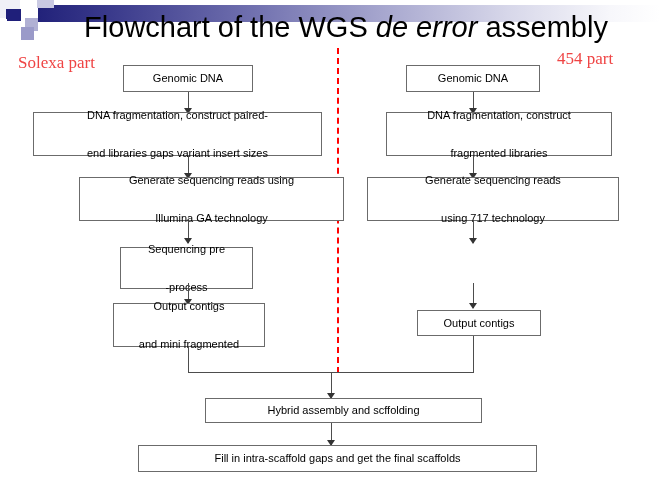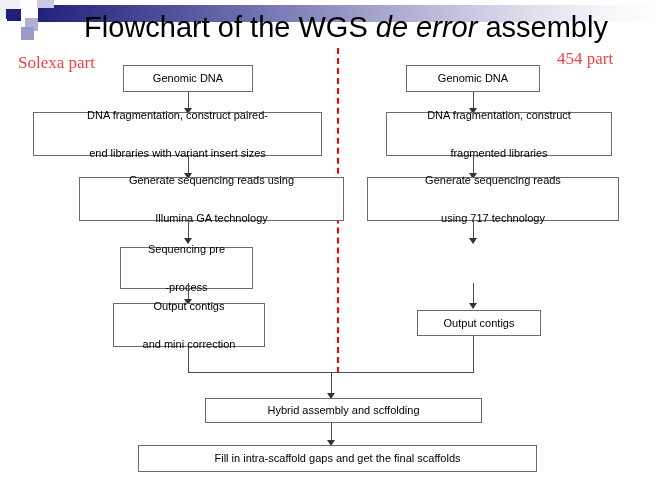--- a/index.html
+++ b/index.html
@@ -130,21 +130,21 @@
   <div class="fbox" style="left:123px; top:65px; width:130px; height:27px;">
     <span>Genomic DNA</span>
   </div>
 
   <div class="vline" style="left:188px; top:92px; height:19px;"></div>
   <div class="arrowhead" style="left:184px; top:108px;"></div>
 
   <div class="fbox" style="left:33px; top:112px; width:289px; height:44px;">
     <span>
       <span>DNA fragmentation, construct paired-</span><br>
-      <span>end libraries with variant insert sizes</span>
+      <span>end libraries gaps variant insert sizes</span>
     </span>
   </div>
 
   <div class="vline" style="left:188px; top:156px; height:21px;"></div>
   <div class="arrowhead" style="left:184px; top:173px;"></div>
 
   <div class="fbox" style="left:51px; top:177px; width:265px; height:44px;margin-left:28px;">
     <span>
       <span>Generate sequencing reads using</span><br>
       <span>Illumina GA technology</span>
@@ -160,21 +160,21 @@
       <span>-process</span>
     </span>
   </div>
 
   <div class="vline" style="left:188px; top:283px; height:21px;"></div>
   <div class="arrowhead" style="left:184px; top:299px;"></div>
 
   <div class="fbox" style="left:113px; top:303px; width:152px; height:44px;">
     <span>
       <span>Output contigs</span><br>
-      <span>and mini correction</span>
+      <span>and mini fragmented</span>
     </span>
   </div>
 
   <div class="fbox" style="left:406px; top:65px; width:134px; height:27px;">
     <span>Genomic DNA</span>
   </div>
 
   <div class="vline" style="left:473px; top:92px; height:19px;"></div>
   <div class="arrowhead" style="left:469px; top:108px;"></div>
 

